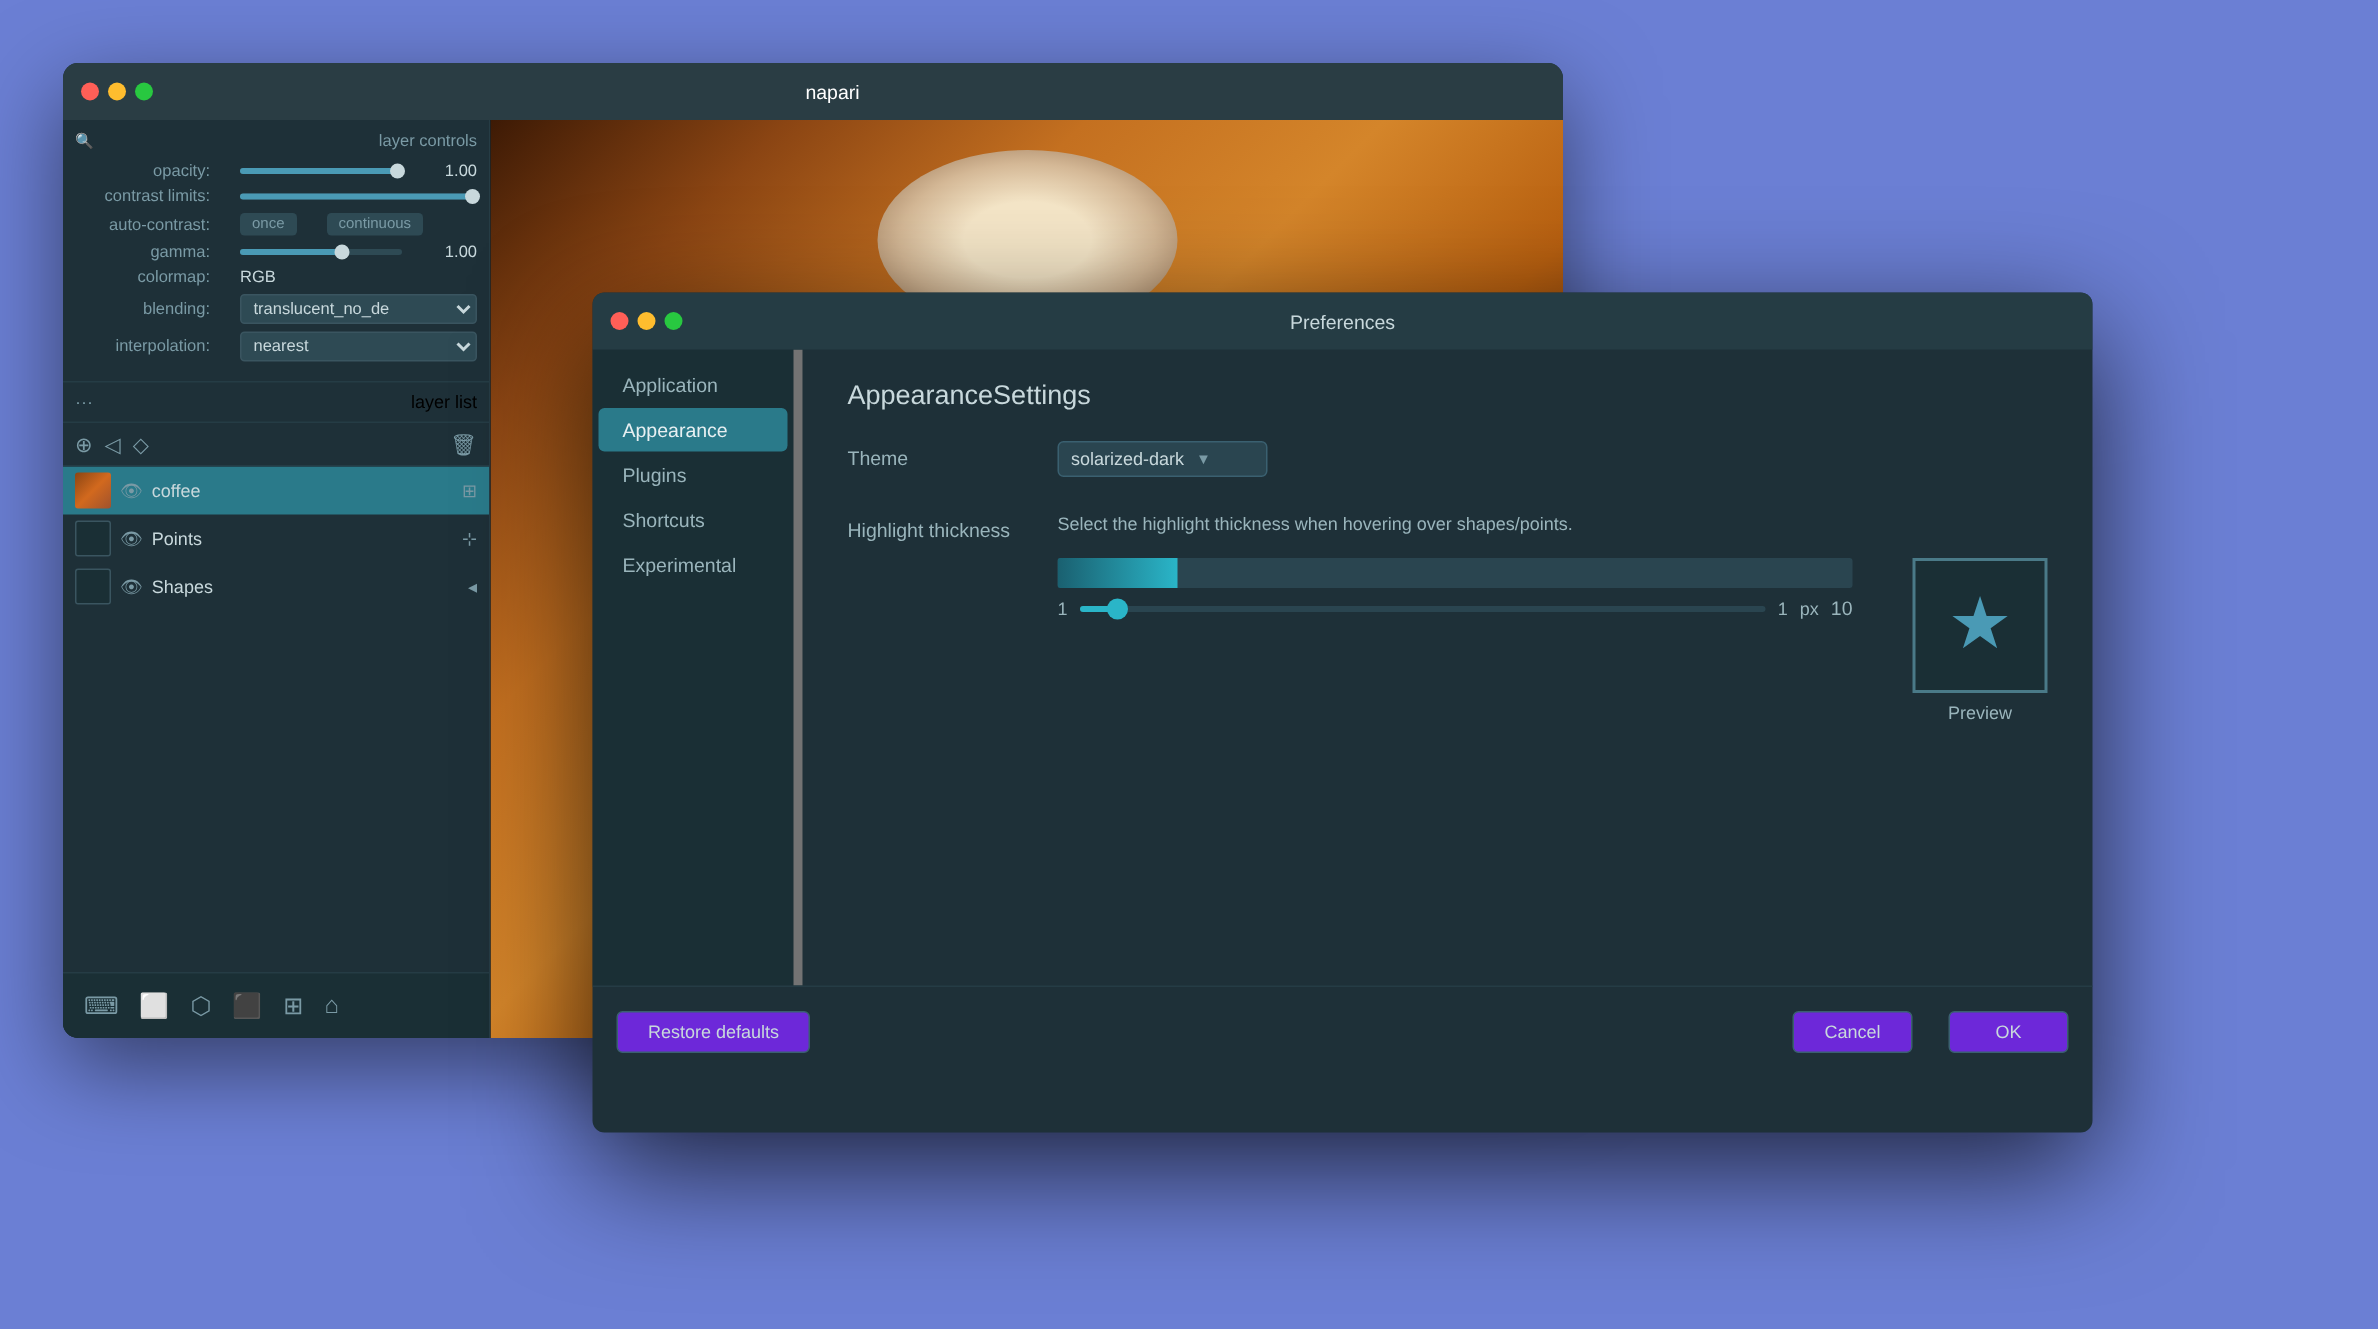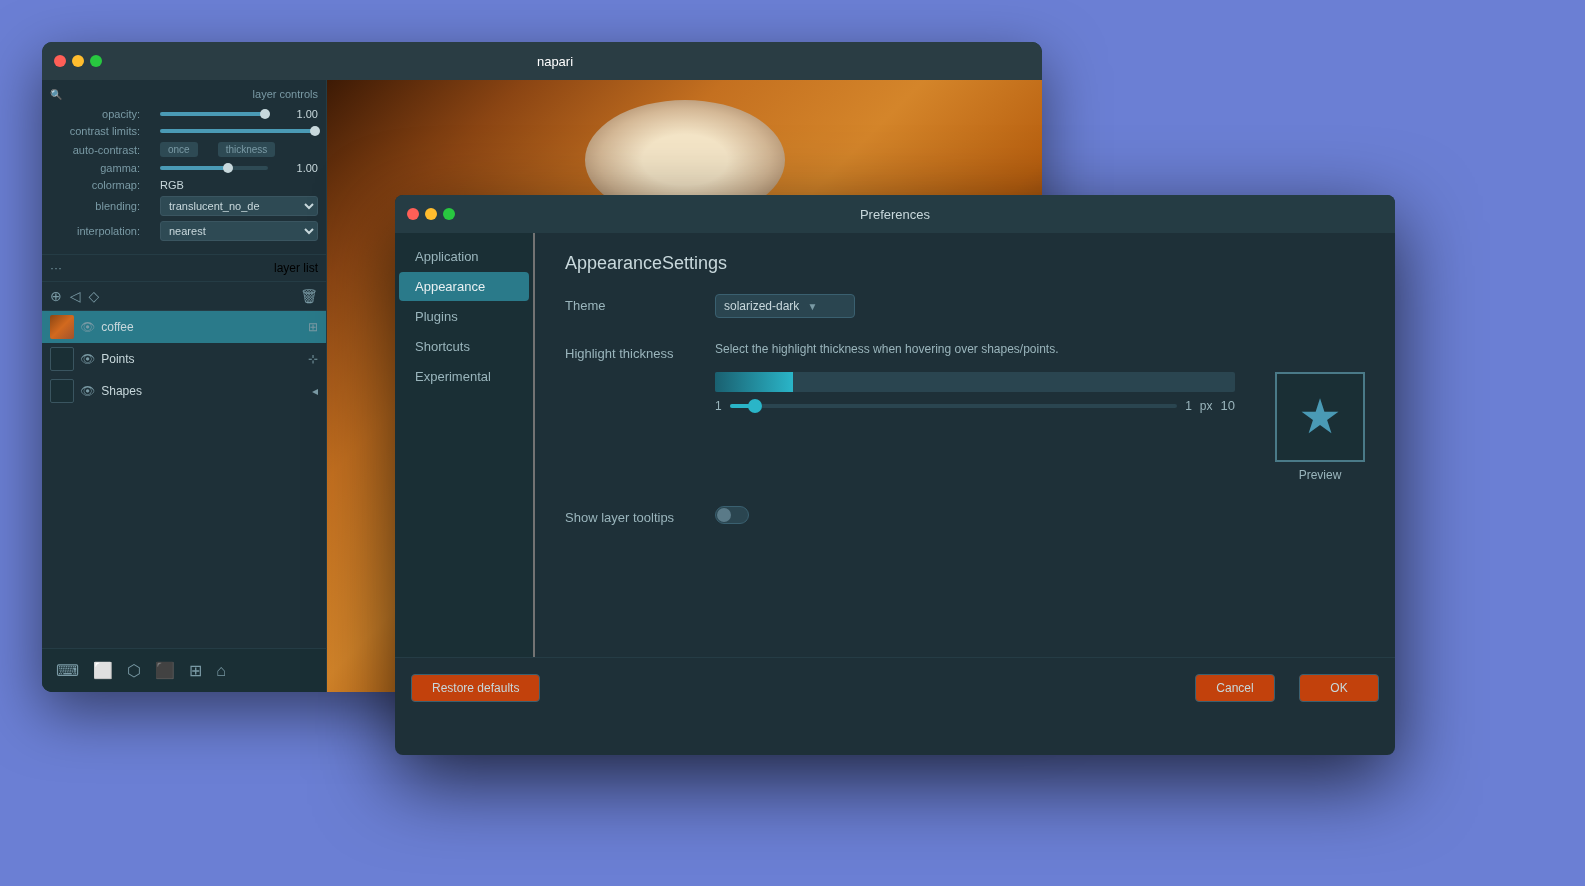--- a/index.html
+++ b/index.html
@@ -326,21 +326,21 @@
     .pref-body {
       display: flex;
       height: calc(100% - 38px - 60px);
     }
 
     
     .pref-sidebar {
       width: 140px;
       background: #1a2f35;
       padding: 8px 0;
-      border-right: 2px solid #737373;
+      border-right: 6px solid #737373;
     }
 
     .pref-nav-item {
       padding: 7px 16px;
       color: #9ab5bc;
       font-size: 13px;
       cursor: pointer;
       border-radius: 4px;
       margin: 1px 4px;
     }
@@ -361,21 +361,21 @@
       color: #c8d8dc;
       font-size: 18px;
       font-weight: 500;
       margin-bottom: 20px;
     }
 
     .pref-row {
       display: flex;
       align-items: flex-start;
       margin-bottom: 24px;
-      gap: 20px;
+      gap: 10px;
     }
 
     .pref-row-label {
       color: #9ab5bc;
       font-size: 13px;
       width: 130px;
       flex-shrink: 0;
       padding-top: 4px;
     }
 
@@ -534,21 +534,21 @@
     .pref-footer {
       height: 60px;
       display: flex;
       align-items: center;
       justify-content: space-between;
       padding: 0 16px;
       border-top: 1px solid #253c45;
     }
 
     .pref-btn {
-      background: #c2410c;
+      background: #6d28d9;
       color: #c8d8dc;
       border: 1px solid #3a6070;
       border-radius: 4px;
       padding: 6px 20px;
       font-size: 12px;
       cursor: pointer;
       min-width: 80px;
       text-align: center;
     }
 
@@ -593,21 +593,21 @@
           <span class="control-label">contrast limits:</span>
           <div class="slider-track">
             <div class="slider-fill" style="width:100%"></div>
             <div class="slider-thumb"></div>
           </div>
         </div>
 
         <div class="control-row">
           <span class="control-label">auto-contrast:</span>
           <button class="btn-sm">once</button>
-          <button class="btn-sm">thickness</button>
+          <button class="btn-sm">continuous</button>
         </div>
 
         <div class="control-row">
           <span class="control-label">gamma:</span>
           <div class="slider-track">
             <div class="slider-fill" style="width:60%"></div>
             <div class="slider-thumb" style="right:auto;left:58%;"></div>
           </div>
           <span class="control-value">1.00</span>
         </div>
@@ -749,28 +749,20 @@
               <div class="preview-area">
                 <div class="preview-box">
                   <span class="star-icon">★</span>
                 </div>
                 <span class="preview-label">Preview</span>
               </div>
             </div>
           </div>
         </div>
 
-        <div class="pref-row">
-          <span class="pref-row-label">Show layer tooltips</span>
-          <div class="pref-row-content">
-            <div class="toggle-switch">
-              <div class="toggle-knob"></div>
-            </div>
-          </div>
-        </div>
       </div>
     </div>
 
     <div class="pref-footer">
       <button class="pref-btn">Restore defaults</button>
       <div class="pref-btn-right">
         <button class="pref-btn">Cancel</button>
         <button class="pref-btn">OK</button>
       </div>
     </div>

